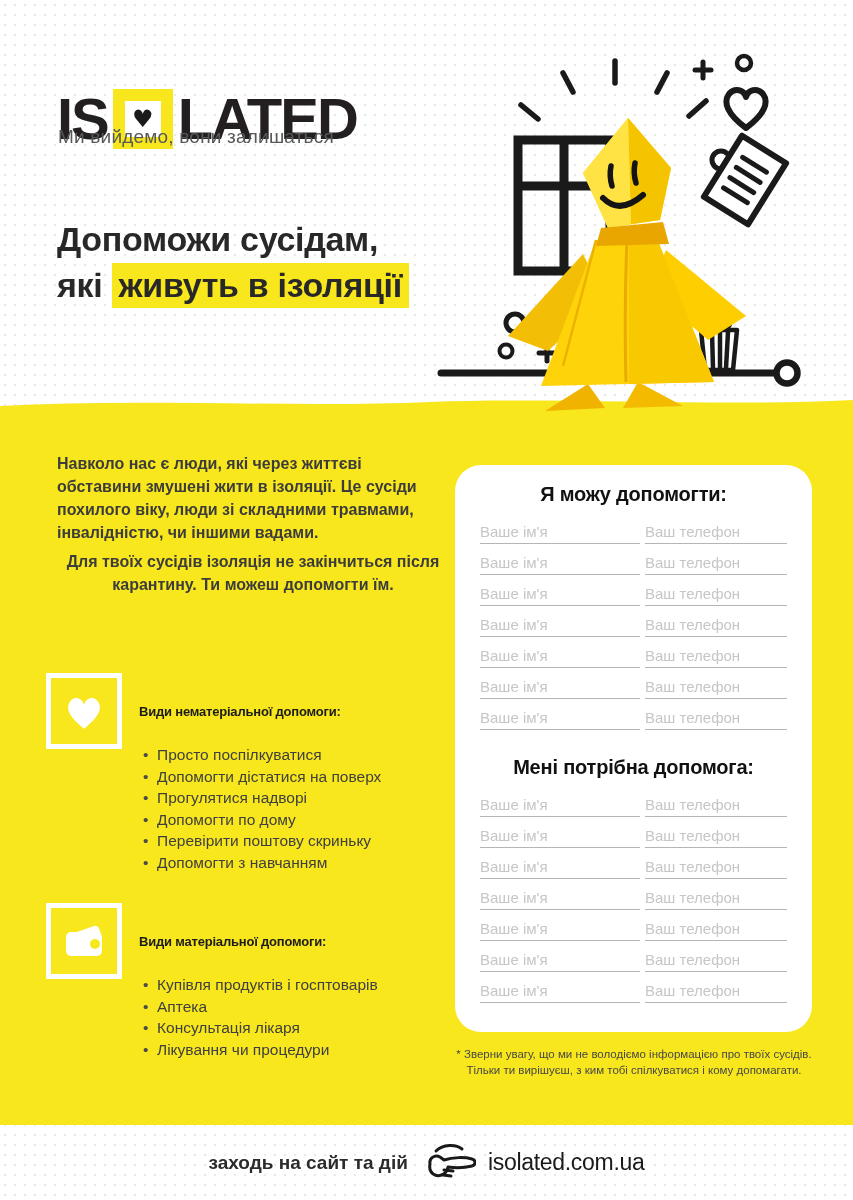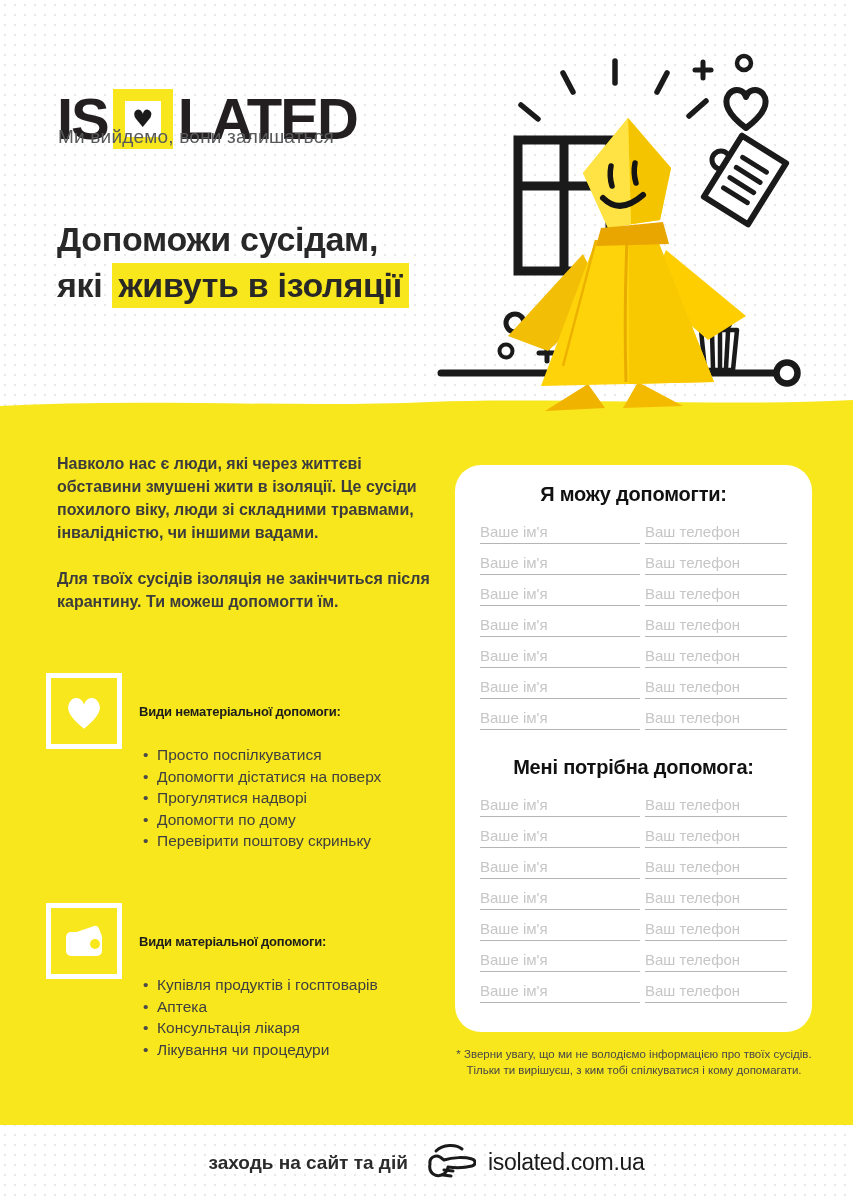--- a/index.html
+++ b/index.html
@@ -19,21 +19,21 @@
   .logo-square .inner { width:36px; height:36px; background:#ffffff; display:flex; align-items:center; justify-content:center; }
   .logo-square .inner span { font-size:24px; line-height:24px; color:#1a1a1a; font-family:"DejaVu Sans", sans-serif; }
   .tagline { position:absolute; left:58px; top:126px; font-size:19px; color:#57585a; letter-spacing:0.2px; }
   .hero { position:absolute; left:57px; top:216px; font-size:34px; font-weight:700; color:#282828; line-height:46px; letter-spacing:-0.3px; }
   .hero .hl { background:#F8E71C; padding:3px 7px 4px 7px; }
   .illustration { position:absolute; left:433px; top:36px; width:418px; height:376px; z-index:5; }
   
   .yellow { position:absolute; left:0; top:410px; width:853px; height:715px; background:#F8E71C;padding-left:22px; }
   .wave { position:absolute; left:0; top:-14px; width:853px; height:15px; display:block; }
   .intro { position:absolute; left:57px; top:42px; width:392px; color:#3c3c3c; font-size:16px; font-weight:700; line-height:23px; }
-  .intro p + p { margin-top:23px; }
+  .intro p + p { margin-top:6px;text-align:center; }
   .sec-block { position:absolute; left:46px; display:flex; align-items:center; gap:17px; }
   .sec1 { top:263px; } .sec2 { top:493px;text-align:right; }
   .icon-frame { width:76px; height:76px; border:5px solid #ffffff; display:flex; align-items:center; justify-content:center; flex:0 0 auto; }
   .sec-title { font-size:13px; font-weight:700; color:#1c1c1c; letter-spacing:-0.2px; }
   .help-list { position:absolute; left:143px; list-style:none; width:300px; }
   .list1 { top:334px; } .list2 { top:564px; }
   .help-list li { font-size:15.5px; color:#3f3f3f; line-height:21.5px; padding-left:14px; position:relative; }
   .help-list li::before { content:"•"; position:absolute; left:0; top:0; color:#4a4a4a; }
   
   .card { position:absolute; left:455px; top:55px; width:357px; height:567px; background:#ffffff; border-radius:26px; padding:18px 25px 0 25px; }
@@ -174,20 +174,21 @@
           </svg>
       </span>
       <span class="sec-title">Види нематеріальної допомоги:</span>
     </div>
     <ul class="help-list list1">
         <li>Просто поспілкуватися</li>
         <li>Допомогти дістатися на поверх</li>
         <li>Прогулятися надворі</li>
         <li>Допомогти по дому</li>
         <li>Перевірити поштову скриньку</li>
+        <li>Допомогти з навчанням</li>
       </ul>
 
     <div class="sec-block sec2">
       <span class="icon-frame">
         <svg width="46" height="46" viewBox="0 0 46 46">
           <path d="M10,16 L33,8 a4,4 0 0 1 5,2.6 L40,16 Z" fill="#ffffff"></path>
           <rect x="5" y="14" width="36" height="24" rx="5" fill="#ffffff"></rect>
           <circle cx="34" cy="26" r="5" fill="#F8E71C"></circle>
         </svg>
       </span>

